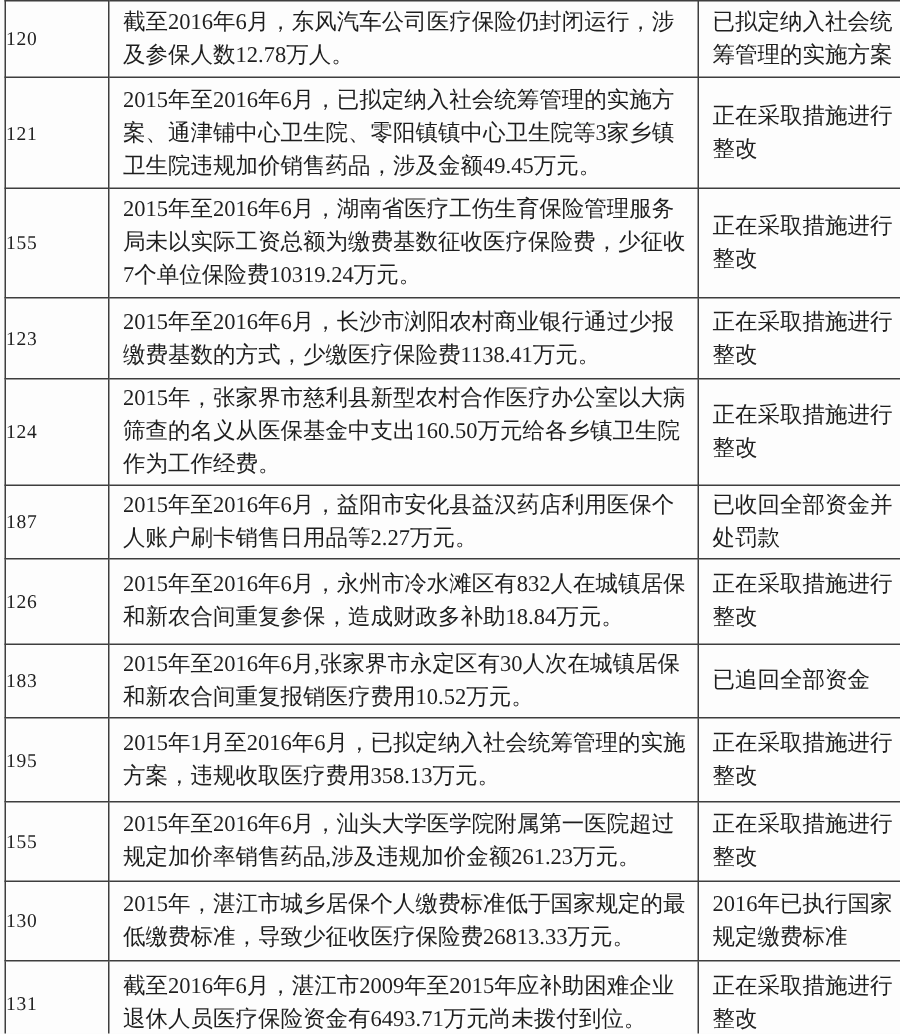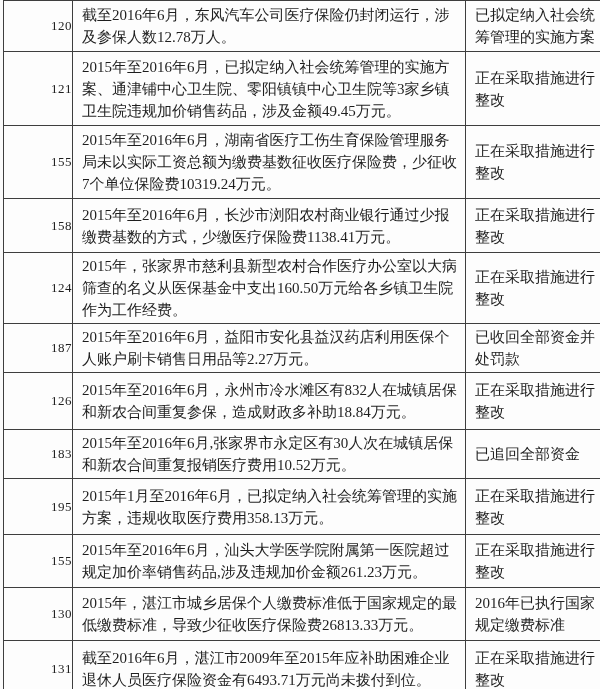--- a/index.html
+++ b/index.html
@@ -33,21 +33,21 @@
   col.c-status { width: 145px; }
   td {
     border: 1px solid #3e3e3e;
     background: #fdfdfd;
     vertical-align: middle;
     font-size: 15px;
     line-height: 22px;
     overflow: hidden;
   }
   td.no {
-    text-align: right;
+    text-align: left;
     font-size: 13px;
     letter-spacing: 0.5px;
     padding: 0;
   }
   td.desc {
     padding: 2px 5px 2px 9px;
     text-align: left;
   }
   td.status {
     padding: 2px 4px 2px 9px;
@@ -88,21 +88,21 @@
     <td class="no">121</td>
     <td class="desc">2015年至2016年6月，已拟定纳入社会统筹管理的实施方案、通津铺中心卫生院、零阳镇镇中心卫生院等3家乡镇卫生院违规加价销售药品，涉及金额49.45万元。</td>
     <td class="status">正在采取措施进行整改</td>
   </tr>
         <tr>
     <td class="no">155</td>
     <td class="desc">2015年至2016年6月，湖南省医疗工伤生育保险管理服务局未以实际工资总额为缴费基数征收医疗保险费，少征收7个单位保险费10319.24万元。</td>
     <td class="status">正在采取措施进行整改</td>
   </tr>
         <tr>
-    <td class="no">158</td>
+    <td class="no">123</td>
     <td class="desc">2015年至2016年6月，长沙市浏阳农村商业银行通过少报缴费基数的方式，少缴医疗保险费1138.41万元。</td>
     <td class="status">正在采取措施进行整改</td>
   </tr>
         <tr>
     <td class="no">124</td>
     <td class="desc">2015年，张家界市慈利县新型农村合作医疗办公室以大病筛查的名义从医保基金中支出160.50万元给各乡镇卫生院作为工作经费。</td>
     <td class="status">正在采取措施进行整改</td>
   </tr>
         <tr>
     <td class="no">187</td>

